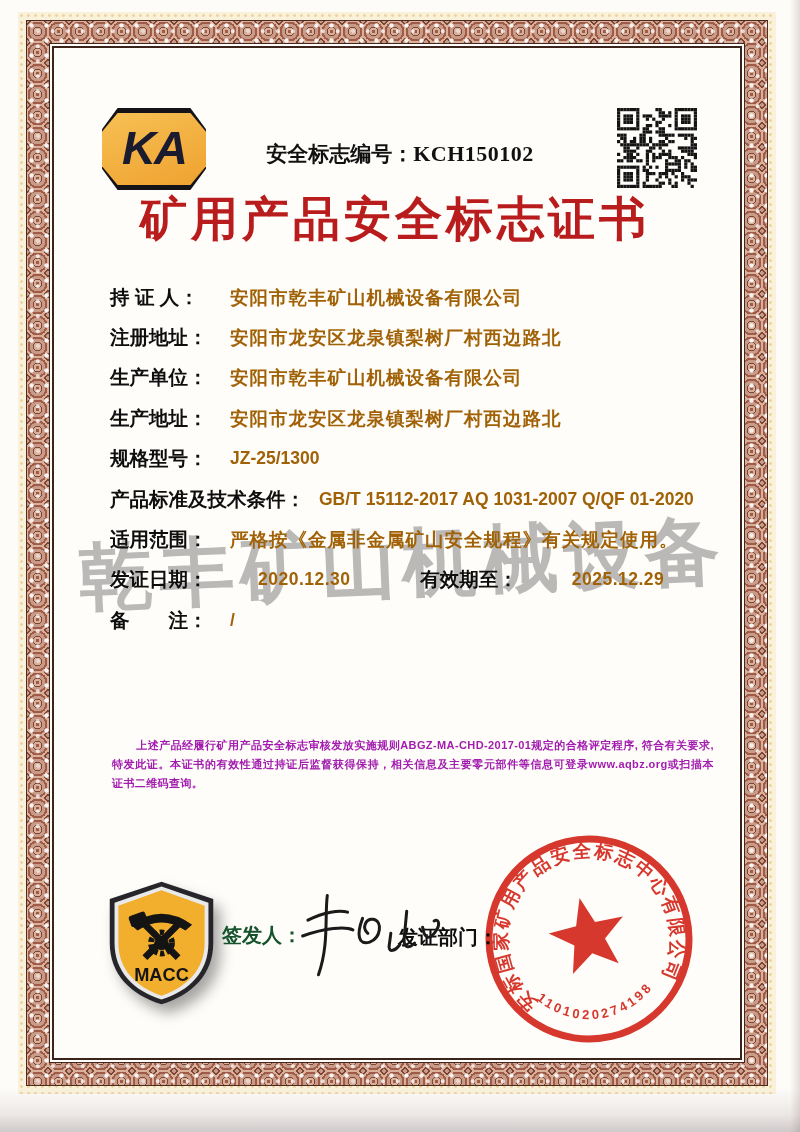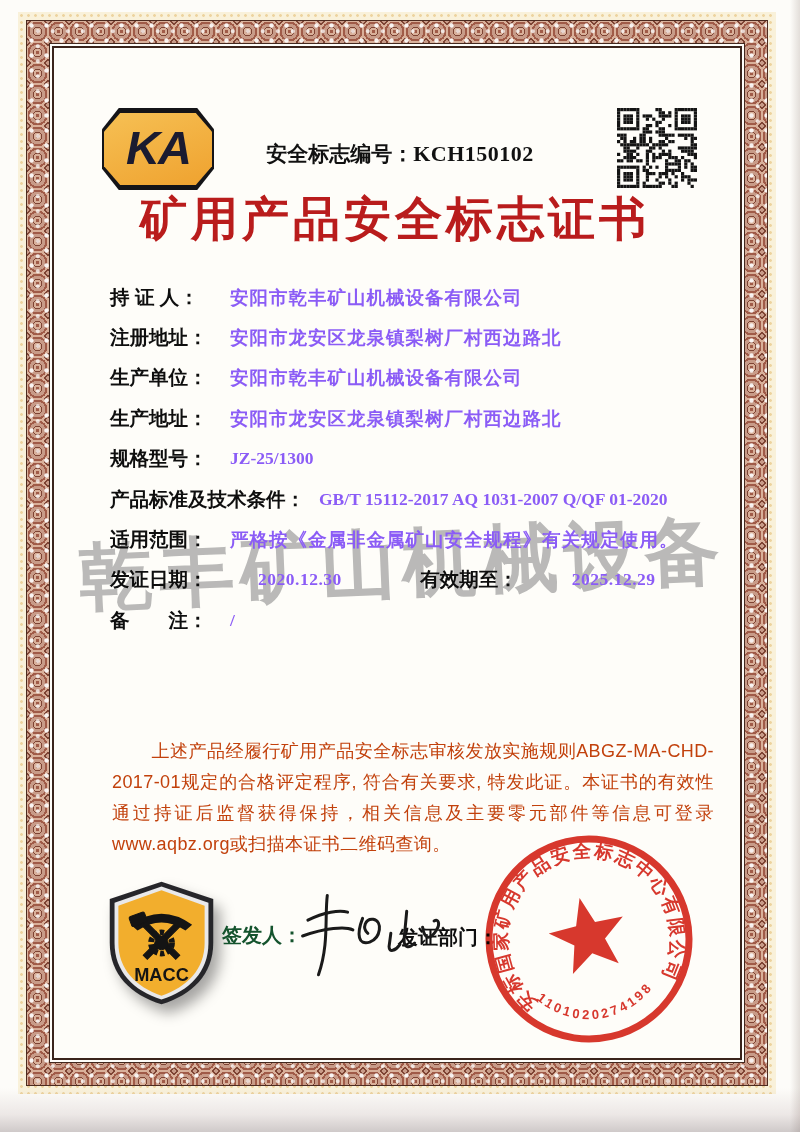--- a/index.html
+++ b/index.html
@@ -20,21 +20,21 @@
       repeating-radial-gradient(circle at 50% 50%, #a05b48 0 2px, #d9b09a 2px 4px, #7e4434 4px 5px, #c89b88 5px 8px);
     background-size:15px 15px,15px 15px,21px 21px;}
   .frame-white{position:absolute;inset:22px;background:#fefdf9;border:1px solid #42281e;}
   .frame-line{position:absolute;inset:2px;border:2px solid #3a241c;}
   .edge-right{position:absolute;right:0;top:0;bottom:0;width:10px;
     background:linear-gradient(90deg, transparent, rgba(120,100,90,.20));}
   .scan-shadow{position:absolute;left:0;right:0;bottom:0;height:44px;
     background:linear-gradient(180deg, rgba(0,0,0,0) 0%, rgba(150,125,130,.16) 60%, rgba(110,95,100,.32) 100%);}
 
   
-  .ka-badge{position:absolute;left:102px;top:108px;width:112px;height:82px;background:#141418;
+  .ka-badge{position:absolute;left:102px;top:108px;width:104px;height:82px;background:#141418;
     clip-path:polygon(15% 0,85% 0,100% 26%,100% 74%,85% 100%,15% 100%,0 74%,0 26%);
     display:flex;align-items:center;justify-content:center;}
   .ka-badge-inner{width:108px;height:72px;background:linear-gradient(160deg,#f6c054,#efa22f);
     clip-path:polygon(15% 0,85% 0,100% 26%,100% 74%,85% 100%,15% 100%,0 74%,0 26%);
     display:flex;align-items:center;justify-content:center;}
   .ka-text{font-style:italic;font-weight:900;font-size:47px;color:#1b1b30;
     letter-spacing:-2px;transform:translateY(-2px);}
   .mark-number{position:absolute;left:0;right:0;top:140px;text-align:center;
     font-size:21px;font-weight:700;color:#111;}
   .mark-number .num{font-family:"Liberation Serif", serif;font-size:22px;letter-spacing:.5px;}
@@ -42,28 +42,28 @@
 
   .cert-title{position:absolute;left:0;right:16px;top:188px;text-align:center;
     font-family:"Liberation Serif", serif;font-weight:900;font-size:47px;color:#b91c1c;
     letter-spacing:4px;margin-left:6px;}
 
   
   .rows{position:absolute;left:110px;right:66px;top:277px;z-index:2;}
   .row{height:40.4px;display:flex;align-items:center;white-space:nowrap;}
   .lbl{font-size:19.5px;font-weight:800;color:#0e0e0e;min-width:120px;}
   .row.wide .lbl{min-width:0;margin-right:14px;}
-  .val{font-size:18.5px;font-weight:700;color:#8b5cf6;letter-spacing:1px;font-family:Liberation Serif, serif;}
+  .val{font-size:18.5px;font-weight:700;color:#a16207;letter-spacing:1px;}
   .val.latin{font-size:17.5px;letter-spacing:0;font-weight:700;}
   .date-row .val{width:206px;letter-spacing:.5px;margin-left:28px;}
   .date-row .lbl2{font-size:19.5px;font-weight:800;color:#0e0e0e;margin-right:26px;}
 
   
   .statement{position:absolute;left:112px;right:86px;top:736px;z-index:2;
-    font-size:18px;font-weight:400;color:#c2410c;line-height:1.73;
+    font-size:11px;font-weight:700;color:#a21caf;line-height:1.73;
     text-indent:2.2em;letter-spacing:.4px;text-align:justify;}
 
   
   .watermark{position:absolute;left:78px;top:514px;width:670px;z-index:1;
     font-size:75px;font-weight:800;color:#8d8d8d;opacity:.6;letter-spacing:6px;
     white-space:nowrap;transform:rotate(-2.4deg);}
 
   
   .macc{position:absolute;left:104px;top:878px;width:115px;height:130px;
     filter:drop-shadow(7px 9px 7px rgba(0,0,0,.35));z-index:2;}

